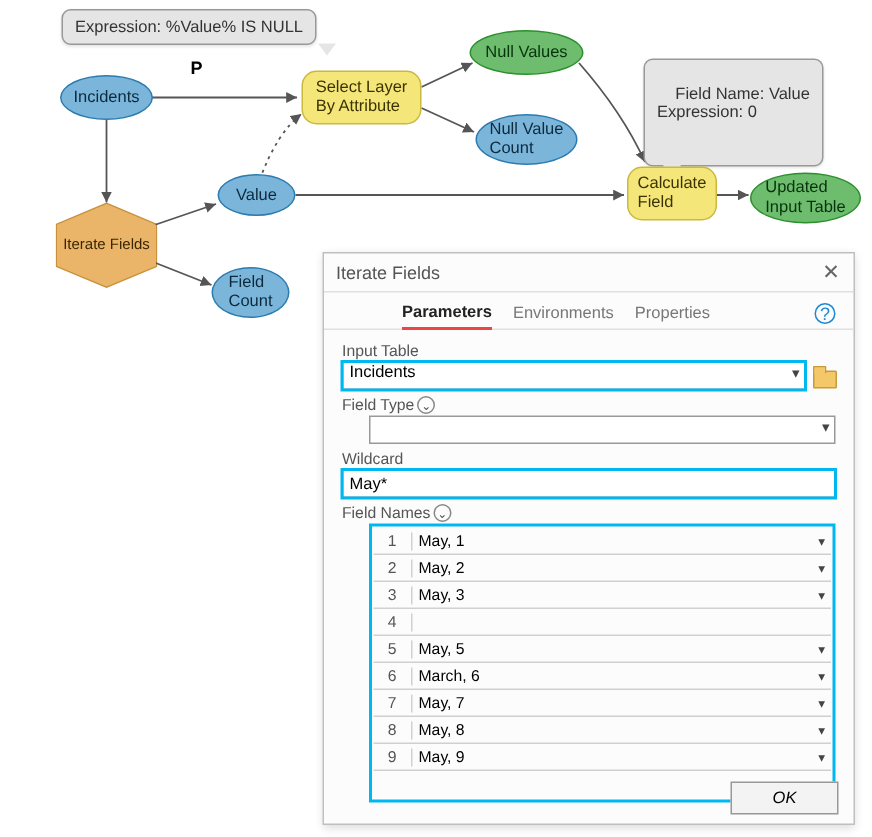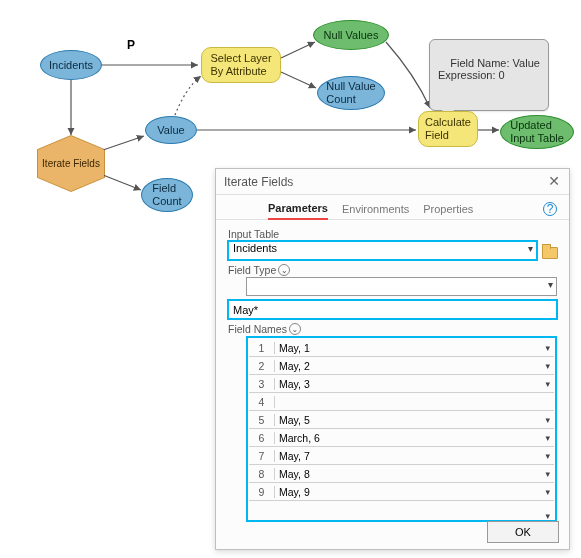--- a/index.html
+++ b/index.html
@@ -46,21 +46,21 @@
   
   .grid-box { border: 2px solid #00b8f0; padding: 1px; }
   .grid-row { display: flex; align-items: center; border-bottom: 1px solid #d0d0d0; height: 18px; }
   .grid-row:last-child { border-bottom: none; }
   .rownum { width: 26px; text-align: center; color: #555; font-size: 10.5px; border-right: 1px solid #d0d0d0;}
   .rowval { flex: 1; padding: 0 4px; font-size: 10.5px; position: relative;}
   .rowval::after { content: "▾"; position: absolute; right: 4px; top: 1px; color: #444; font-size: 9px;}
   .emptyrow .rowval::after { content: "▾"; }
   
   .dialog-footer { position: absolute; bottom: 6px; right: 10px; }
-  .ok-btn { width: 72px; height: 22px; border: 1px solid #999; background: #f3f3f3; font-size: 11px; cursor: pointer; }
+  .ok-btn { width: 72px; height: 22px; border: 1px solid #999; background: #f3f3f3; font-size: 11px; cursor: pointer; font-style: italic; }
 </style>
 </head>
 <body>
 
 <div class="canvas">
 
   <svg class="arrows">
     <defs>
       <marker id="ah" markerWidth="8" markerHeight="8" refX="6" refY="3" orient="auto">
         <path d="M0,0 L6,3 L0,6 Z" fill="#555"></path>
@@ -71,20 +71,24 @@
     <line x1="103" y1="150" x2="144" y2="136" stroke="#555" stroke-width="1.2" marker-end="url(#ah)"></line>
     <line x1="103" y1="175" x2="141" y2="190" stroke="#555" stroke-width="1.2" marker-end="url(#ah)"></line>
     <path d="M173 120 Q185 88 201 76" stroke="#555" stroke-width="1.2" fill="none" stroke-dasharray="2,3" marker-end="url(#ah)"></path>
     <line x1="281" y1="58" x2="315" y2="42" stroke="#555" stroke-width="1.2" marker-end="url(#ah)"></line>
     <line x1="281" y1="72" x2="316" y2="88" stroke="#555" stroke-width="1.2" marker-end="url(#ah)"></line>
     <path d="M386 42 Q415 75 430 108" stroke="#555" stroke-width="1.2" fill="none" marker-end="url(#ah)"></path>
     <line x1="197" y1="130" x2="416" y2="130" stroke="#555" stroke-width="1.2" marker-end="url(#ah)"></line>
     <line x1="477" y1="130" x2="499" y2="130" stroke="#555" stroke-width="1.2" marker-end="url(#ah)"></line>
   </svg>
 
+  <div class="callout" style="left:41px; top:6px;">
+    <span>Expression: %Value% IS NULL</span>
+    <div class="callout-tail" style="left:170px; bottom:-8px; border-left:6px solid transparent; border-right:6px solid transparent; border-top:8px solid #e5e5e5;"></div>
+  </div>
 
   <div class="callout" style="left:429px; top:39px; white-space: pre;">
     <span style="white-space: pre;">Field Name: Value
 Expression: 0</span>
     <div class="callout-tail" style="left:12px; bottom:-8px; border-left:6px solid transparent; border-right:6px solid transparent; border-top:8px solid #e5e5e5;"></div>
   </div>
 
   <div class="p-label" style="left:127px; top:38px;">P</div>
 
   <div class="node ellipse-blue" style="left:40px; top:50px; width:62px; height:30px; border-radius:50%;">
@@ -160,20 +164,21 @@
           <span class="chev">⌄</span>
         </div>
         <div class="input-row" style="padding-left:18px;">
           <div class="combo" style="flex:1;">
             <span></span>
           </div>
         </div>
       </div>
 
       <div class="field-group">
+        <div class="field-label">Wildcard</div>
         <input class="textin highlight" value="May*" style="">
       </div>
 
       <div class="field-group">
         <div class="field-label">
           <span>Field Names</span>
           <span class="chev">⌄</span>
         </div>
         <div class="grid-box" style="margin-left:18px;">
           <div class="grid-row">

